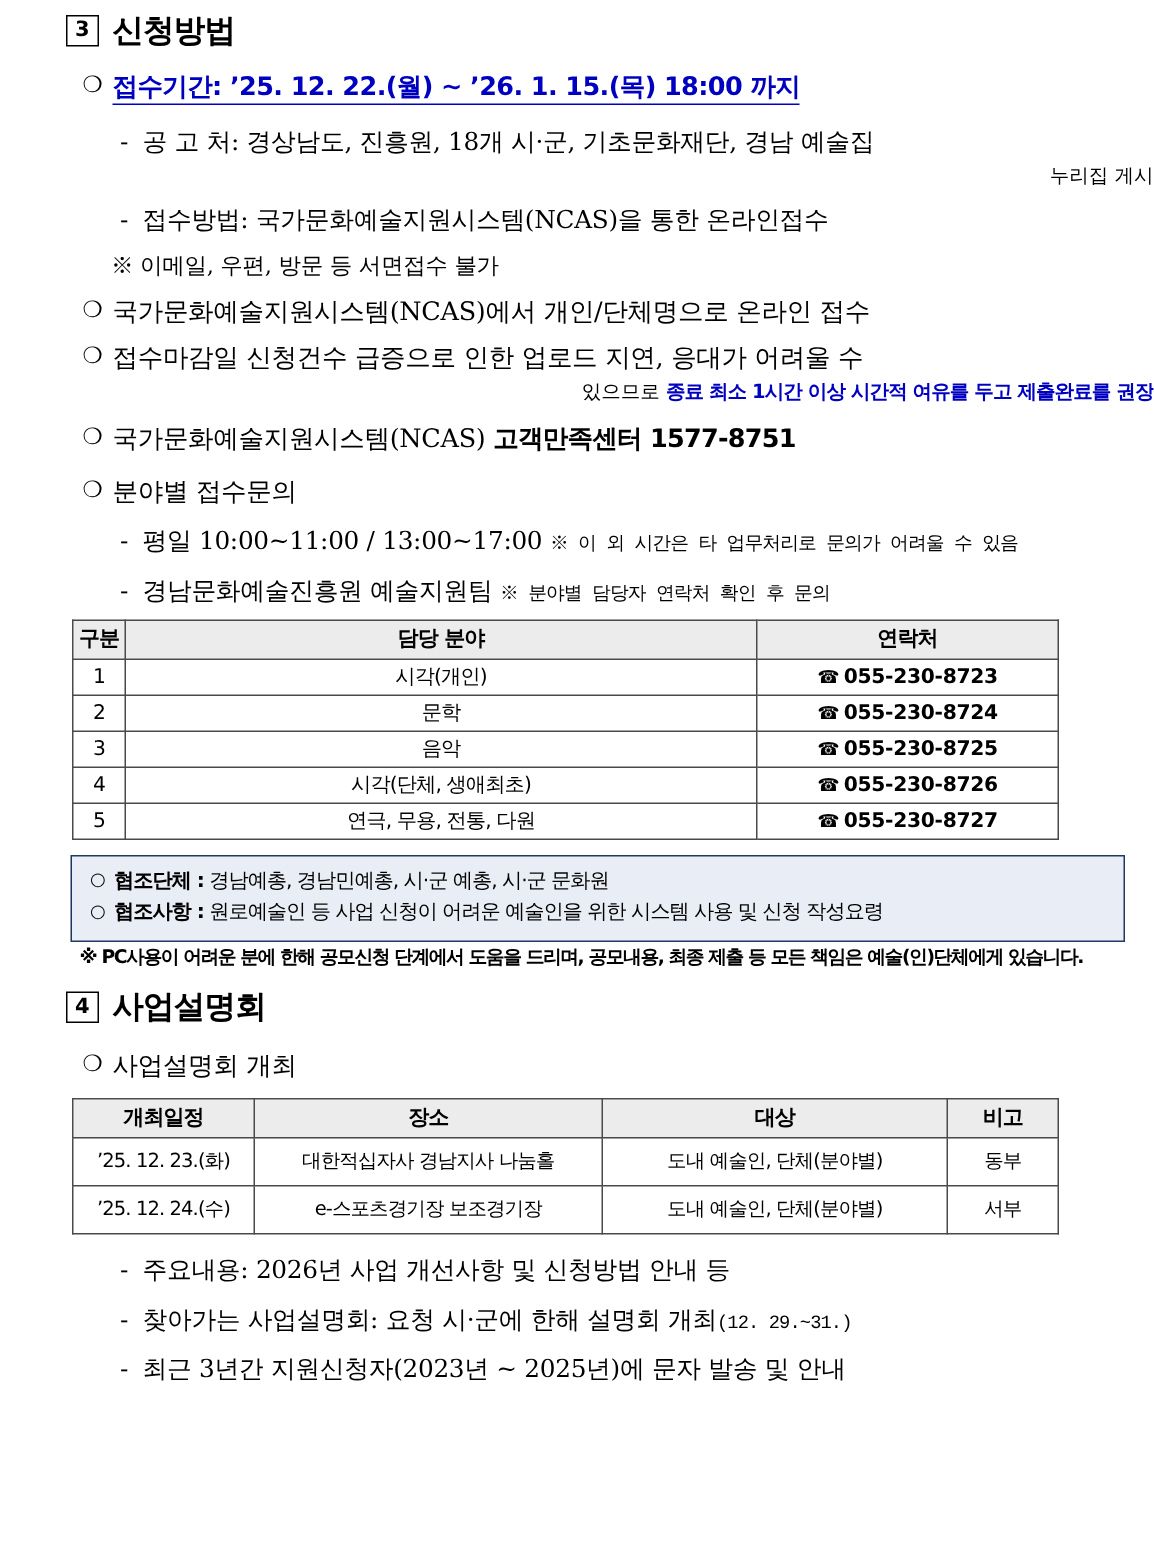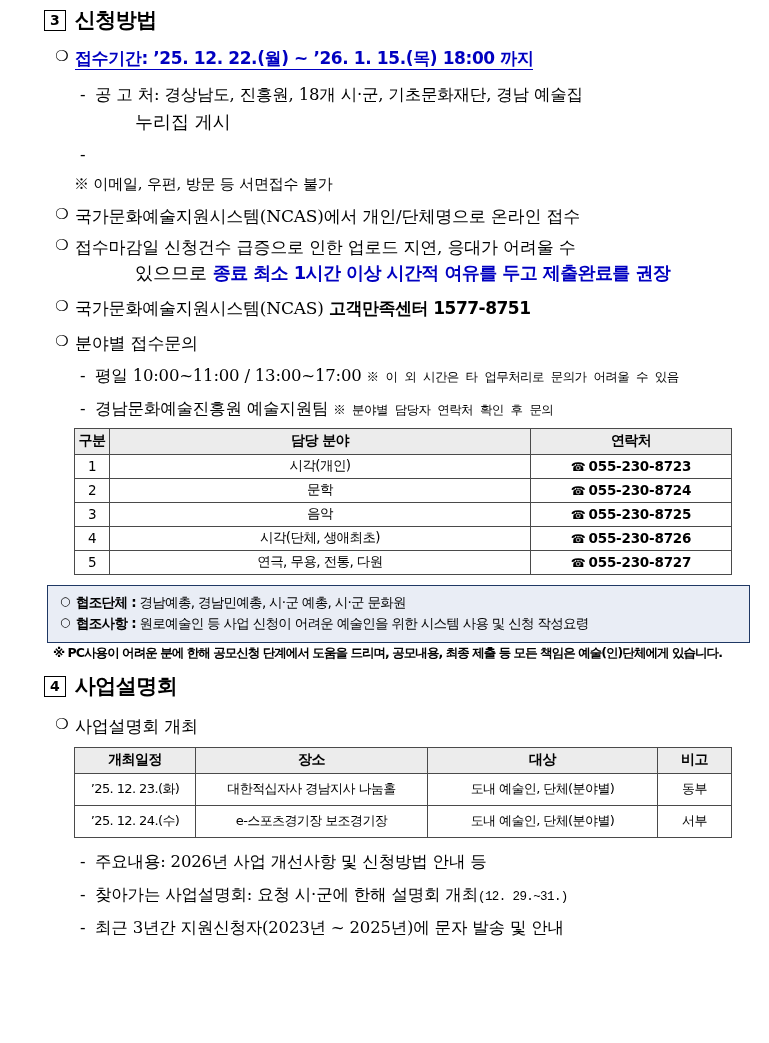--- a/index.html
+++ b/index.html
@@ -83,22 +83,23 @@
 
   .lvl3 {
     padding-left: 74px;
     font-size: 15px;
     line-height: 1.5;
     letter-spacing: -0.2px;
   }
 
   .indent-cont {
     padding-left: 135px;
-    font-size: 18px;
+    font-size: 13px;
     line-height: 1.5;
+    text-align: right;
   }
   .blue-bold  { color: #0000c0; font-weight: 700; font-family: "DejaVu Sans","Liberation Sans",sans-serif; letter-spacing: -0.6px;}
   .underline-blue {
     color: #0000c0;
     font-weight: 700;
     font-family: "DejaVu Sans", "Liberation Sans", sans-serif;
     border-bottom: 1.5px solid #0000c0;
     padding-bottom: 1px;
     letter-spacing: -0.4px;
   }
@@ -109,21 +110,21 @@
   }
   .small-note {
     font-family: Liberation Mono, monospace;
     font-size: 12.5px;
     letter-spacing: -0.6px;
   }
 
   
   table.doc-table {
     border-collapse: collapse;
-    margin-left: 74px;
+    margin-left: 48px;
     table-layout: fixed;
     font-family: "DejaVu Sans", "Liberation Sans", sans-serif;
   }
   table.doc-table th,
   table.doc-table td {
     border: 1px solid #4a4a4a;
     text-align: center;
     letter-spacing: -0.6px;
     color: #000;
   }
@@ -223,20 +224,21 @@
       <span>공 고 처:</span>
       <span>경상남도, 진흥원, 18개 시·군, 기초문화재단, 경남 예술집</span>
     </span>
   </div>
   <div class="indent-cont">누리집 게시</div>
 
   <div class="sp-8"></div>
 
   <div class="lvl2">
     <span class="mark">-</span>
+    <span class="body">접수방법: 국가문화예술지원시스템(NCAS)을 통한 온라인접수</span>
   </div>
 
   <div class="sp-6"></div>
   <div class="lvl3">※ 이메일, 우편, 방문 등 서면접수 불가</div>
 
   <div class="sp-8"></div>
 
   <div class="lvl1">
     <span class="mark">❍</span>
     <span class="body">국가문화예술지원시스템(NCAS)에서 개인/단체명으로 온라인 접수</span>

